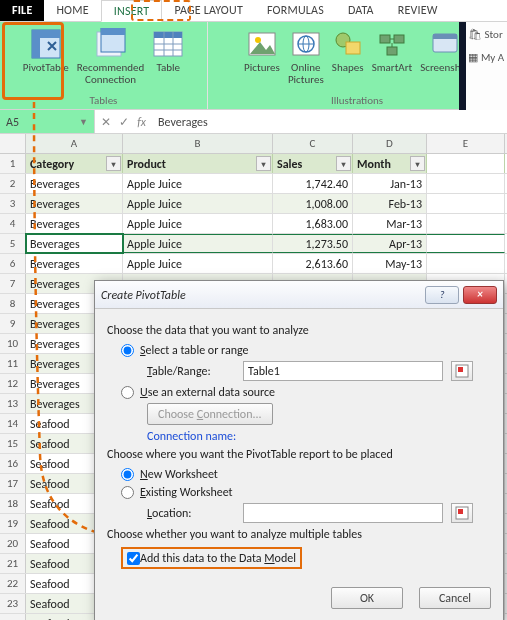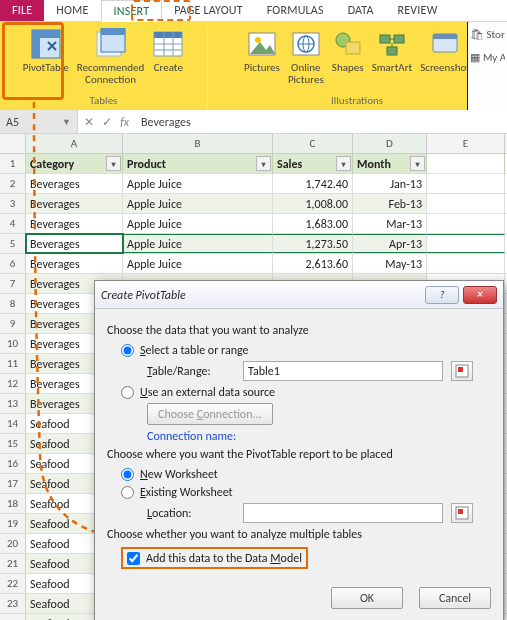--- a/index.html
+++ b/index.html
@@ -1,43 +1,43 @@
 <!DOCTYPE html>
 <html><head>
 <meta charset="utf-8">
 <style>
   * { box-sizing: border-box; margin: 0; padding: 0; font-family: "Segoe UI", Calibri, sans-serif; }
   body { background: #fff; width: 507px; height: 620px; overflow: hidden; position: relative; font-size: 12px; color: #444; }
 
   
   .ribbon-tabs { display: flex; height: 22px; background: #fff; border-bottom: 1px solid #d4d4d4; font-size: 12px; }
   .ribbon-tab { padding: 3px 12px 0 12px; color: #444; cursor: pointer; text-transform: uppercase; letter-spacing: 0.2px; }
-  .ribbon-tab.file { background: #be185d; color: #fff; }
+  .ribbon-tab.file { background: #000000; color: #fff; font-weight: bold; }
   .ribbon-tab.active { color: #217346; border: 1px solid #d4d4d4; border-bottom: 1px solid #fff; margin-bottom: -1px; background:#fff;}
   .insert-highlight { position:absolute; top:0; left:131px; width:60px; height:21px; border:2px dashed #e36c0a; border-radius:3px; pointer-events:none; }
 
   
-  .ribbon { display:flex; height: 88px; background:#fde047; border-bottom:1px solid #d4d4d4; }
+  .ribbon { display:flex; height: 88px; background:#86efac; border-bottom:1px solid #d4d4d4; }
   .rgroup { display:flex; flex-direction:column; align-items:center; border-right:1px solid #e1e1e1; padding: 2px 4px 0 4px;}
   .rgroup-items { display:flex; flex:1; align-items:flex-start;}
   .rgroup-label { font-size:11px; color:#6a6a6a; padding:2px 0;}
   .rbtn { display:flex; flex-direction:column; align-items:center; justify-content:flex-start; padding:4px 4px 0 4px; cursor:pointer; text-align:center; color:#444; }
   .rbtn .ico { width:32px; height:32px; margin-bottom:2px; display:flex; align-items:center; justify-content:center; }
   .rbtn .lbl { font-size:11px; line-height:12px; }
   .pivot-highlight { position:absolute; top:22px; left:2px; width:62px; height:78px; border:3px solid #e36c0a; border-radius:4px; pointer-events:none; }
 
   svg { display:block; }
 
   
-  .right-sliver { position:absolute; right:0; top:22px; width:40px; height:88px; background:#fdfdfd; border-left:1px solid #0f172a; font-size:11px; color:#555; padding:6px 2px; }
+  .right-sliver { position:absolute; right:0; top:22px; width:48px; height:88px; background:#fdfdfd; border-left:7px solid #0f172a; font-size:11px; color:#555; padding:6px 2px; }
   .right-sliver div { white-space:nowrap; overflow:hidden; margin-bottom:10px;}
 
   
   .fxbar { display:flex; height:24px; border-bottom:1px solid #d4d4d4; align-items:stretch; }
-  .namebox { width:78px; border-right:1px solid #d4d4d4; display:flex; align-items:center; padding:0 6px; justify-content:space-between; background:#e5e5e5;}
+  .namebox { width:95px; border-right:1px solid #d4d4d4; display:flex; align-items:center; padding:0 6px; justify-content:space-between; background:#86efac;}
   .namebox .dd { color:#777; font-size:9px; }
   .fx-icons { display:flex; align-items:center; padding:0 6px; color:#888; gap:8px;}
   .fx-input { flex:1; display:flex; align-items:center; padding:0 6px; background:#fff;}
 
   
   .grid { position:relative; }
   .colheads { display:flex; height:20px; background:#f3f3f3; border-bottom:1px solid #ccc; }
   .rowhead { width:26px; min-width:26px; background:#f3f3f3; border-right:1px solid #ccc; display:flex; align-items:center; justify-content:center; font-size:11px; color:#555;}
   .colhead { border-right:1px solid #ccc; display:flex; align-items:center; justify-content:center; font-size:11px; color:#555; background:#e9efe9;}
   .colhead.plain { background:#f3f3f3;}
@@ -66,21 +66,21 @@
   .field-row{ display:flex; align-items:center; margin:4px 0 4px 40px; gap:6px;}
   .field-row .lab{ width:90px; }
   .tbox{ border:1px solid #aaa; background:#fff; height:20px; padding:0 4px; display:flex; align-items:center;}
   .tbox.wide{ width:200px;}
   .refbtn{ width:22px; height:20px; border:1px solid #aaa; background:linear-gradient(#fdfdfd,#e7e7e7); margin-left:2px; display:flex; align-items:center; justify-content:center;}
   .btn{ height:22px; min-width:72px; border:1px solid #9a9a9a; background:linear-gradient(#fdfdfd,#e6e6e6); border-radius:2px; display:flex; align-items:center; justify-content:center; padding:0 10px; cursor:pointer;}
   .btn.disabled{ color:#9a9a9a;}
   .muted{ color:#1d4ed8;}
   .dlg-buttons{ display:flex; justify-content:flex-end; gap:16px; padding:8px 12px 12px 0;}
   .chk-row{ display:flex; align-items:center; gap:6px; margin:6px 0 0 14px;}
-  .chk-highlight{ border:2px solid #e36c0a; padding:2px 4px; display:inline-flex; align-items:center; gap:6px;}
+  .chk-highlight{ border:2px solid #e36c0a; padding:2px 4px; display:inline-flex; align-items:center; }
 
   .u { text-decoration: underline; }
 
   
   .arrow-svg{ position:absolute; top:24px; left:0; width:507px; height:596px; pointer-events:none; }
 </style>
 </head>
 <body>
 
 <div class="ribbon-tabs">
@@ -123,21 +123,21 @@
         <span class="ico">
           <svg width="32" height="32">
               <rect x="2" y="4" width="28" height="24" fill="#fff" stroke="#7f9bbd"></rect>
               <rect x="2" y="4" width="28" height="6" fill="#4f81bd"></rect>
               <line x1="2" y1="16" x2="30" y2="16" stroke="#7f9bbd"></line>
               <line x1="2" y1="22" x2="30" y2="22" stroke="#7f9bbd"></line>
               <line x1="12" y1="4" x2="12" y2="28" stroke="#7f9bbd"></line>
               <line x1="21" y1="4" x2="21" y2="28" stroke="#7f9bbd"></line>
             </svg>
         </span>
-        <span class="lbl">Create</span>
+        <span class="lbl">Table</span>
       </div>
     </div>
     <div class="rgroup-label">Tables</div>
   </div>
 
   <div class="rgroup" style="flex:1">
     <div class="rgroup-items">
       <div class="rbtn">
         <span class="ico">
             <svg width="32" height="32">

